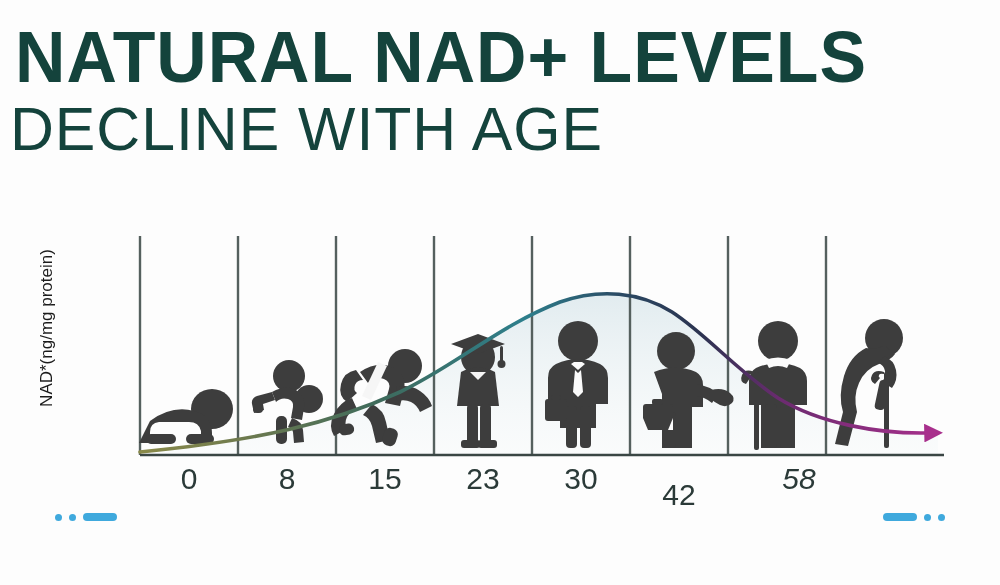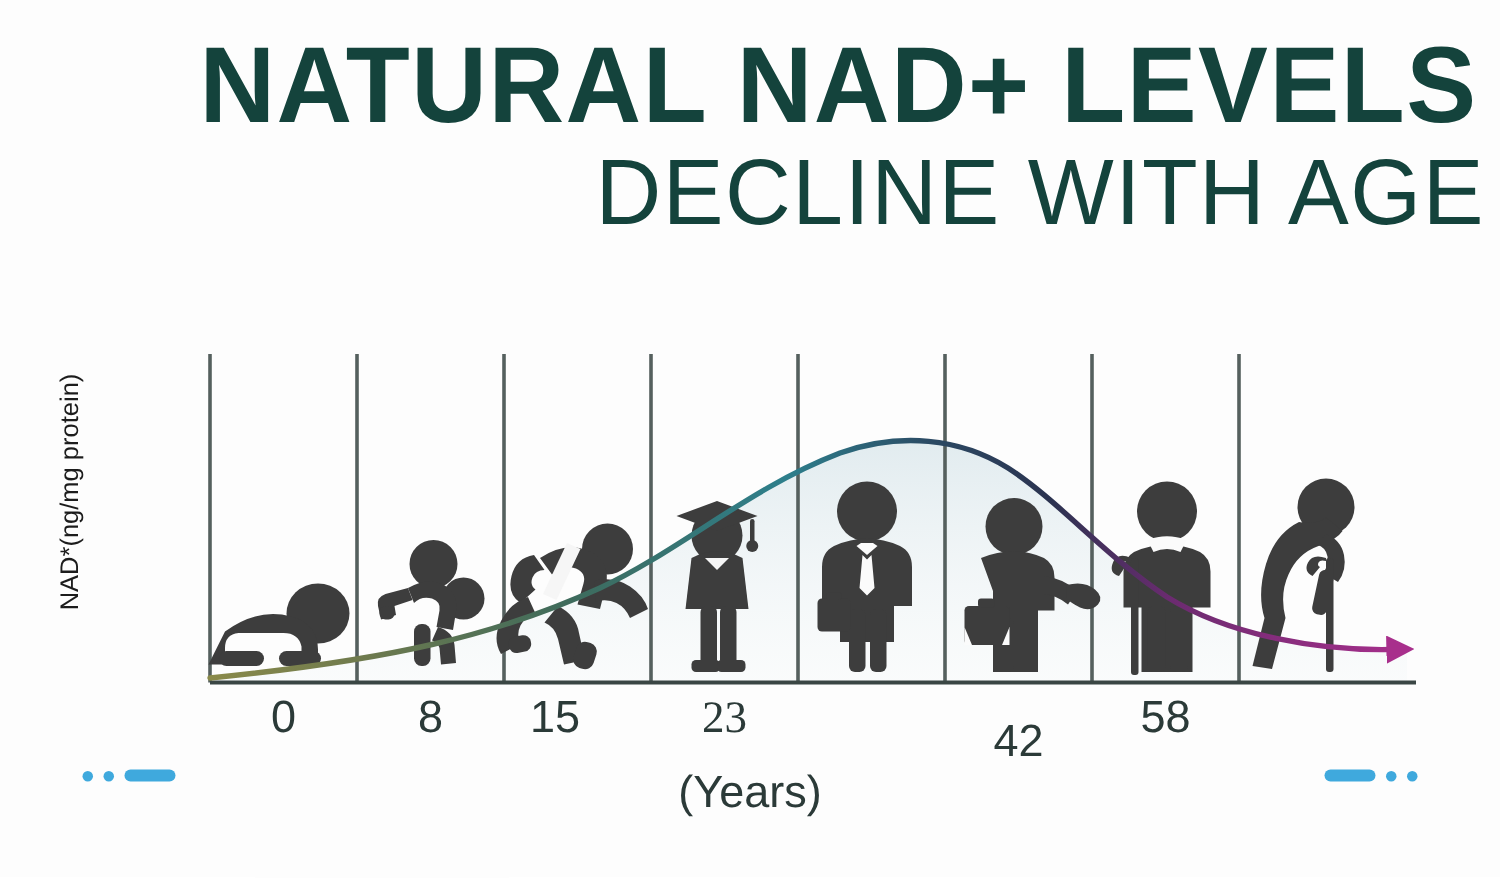--- a/index.html
+++ b/index.html
@@ -17,21 +17,21 @@
     background: #fdfdfd;
     overflow: hidden;
   }
 
   
   .title-block {
     position: absolute;
     top: 18px;
     left: 0;
     width: 1000px;
-    text-align: right;
+    text-align: left;
     color: #14433c;
   }
   .title-line1 {
     font-family: "Liberation Sans", sans-serif;
     font-size: 72px;
     font-weight: 700;
     letter-spacing: 1px;
     line-height: 78px;
     transform: scaleX(0.97);
     white-space: nowrap;
@@ -256,26 +256,26 @@
                C 455 366, 500 325, 560 302
                C 600 288, 640 292, 672 312
                C 706 334, 736 370, 778 398
                C 820 424, 880 434, 928 433"></path>
     </svg>
 
     <div class="y-axis-label">NAD*(ng/mg protein)</div>
 
     <div class="x-tick" style="left:140px;">0</div>
     <div class="x-tick" style="left:238px;">8</div>
-    <div class="x-tick" style="left:321px;">15</div>
-    <div class="x-tick" style="left:434px;font-family:Liberation Serif, serif;">23</div>
+    <div class="x-tick" style="left:336px;">15</div>
+    <div class="x-tick" style="left:434px;">23</div>
+    <div class="x-tick" style="left:532px;">30</div>
     <div class="x-tick" style="left:630px;margin-top:16px;">42</div>
-    <div class="x-tick" style="left:728px;">58</div>
-
-    <div class="x-axis-title">(Years)</div>
+    <div class="x-tick" style="left:750px;font-style:italic;">58</div>
+
   </div>
 
   <div class="deco deco-left">
     <span class="deco-dot"></span>
     <span class="deco-dot"></span>
     <span class="deco-bar"></span>
   </div>
   <div class="deco deco-right">
     <span class="deco-bar"></span>
     <span class="deco-dot"></span>

